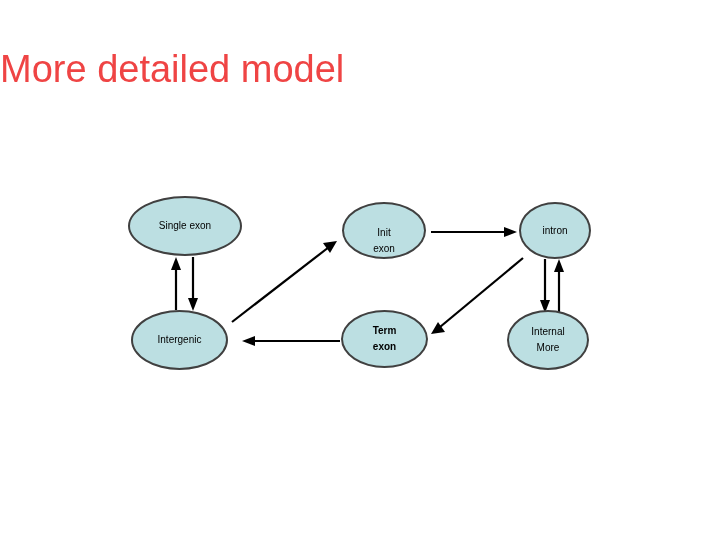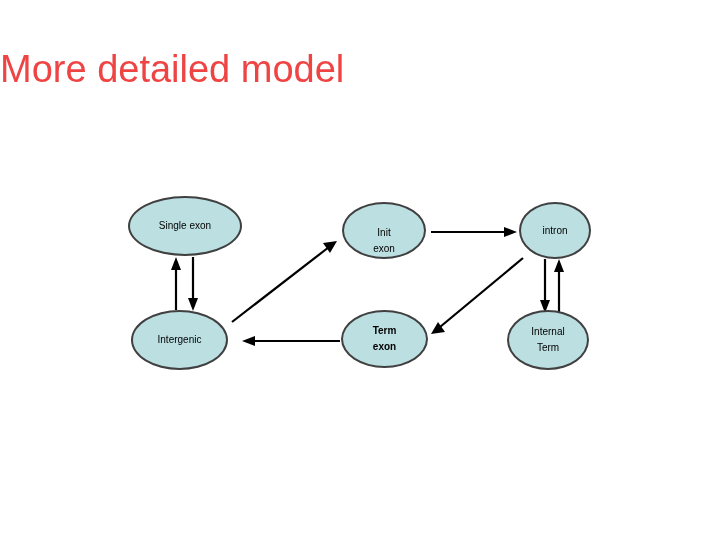--- a/index.html
+++ b/index.html
@@ -154,17 +154,17 @@
       <span class="node-label">intron</span>
     </div>
 
     <div class="node" id="n-term">
       <span class="node-label">Term
 exon</span>
     </div>
 
     <div class="node" id="n-internal">
       <span class="node-label">Internal
-Term</span>
+More</span>
     </div>
 
   </div>
 </div>
 
 </body></html>

